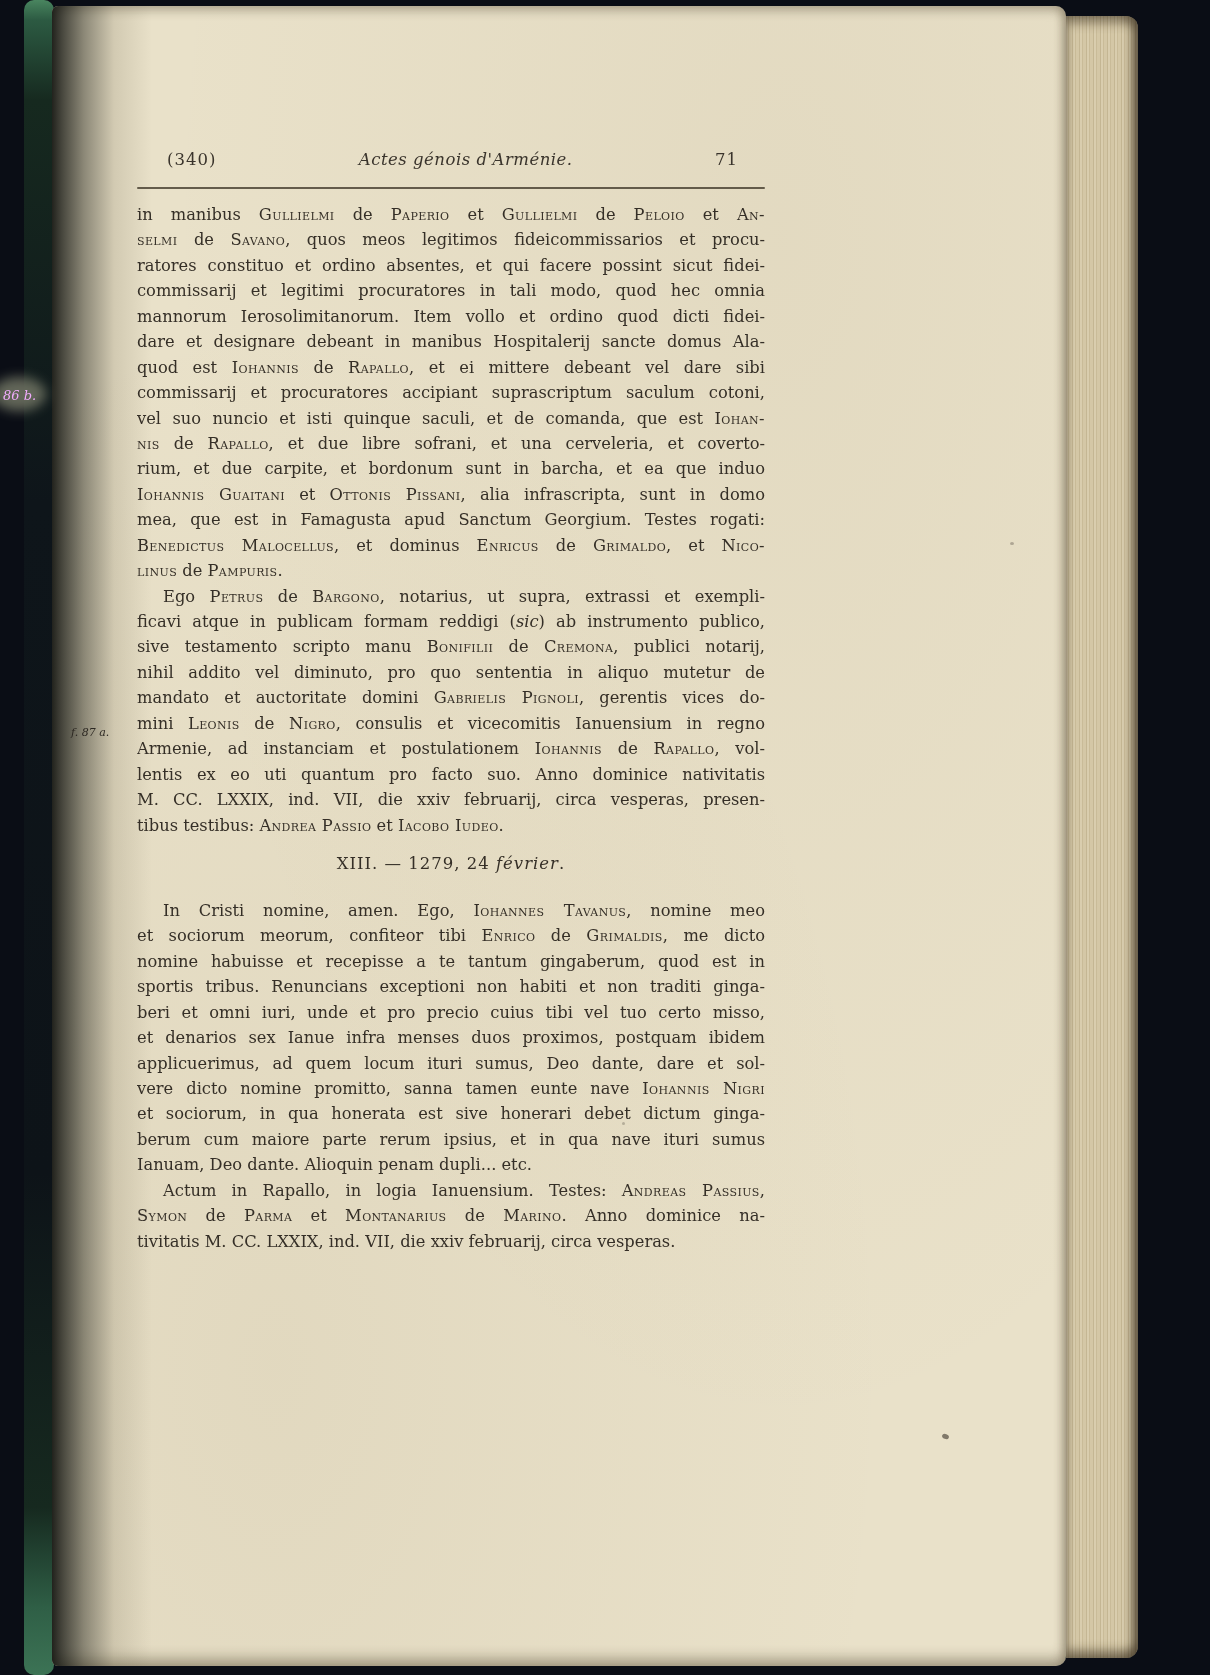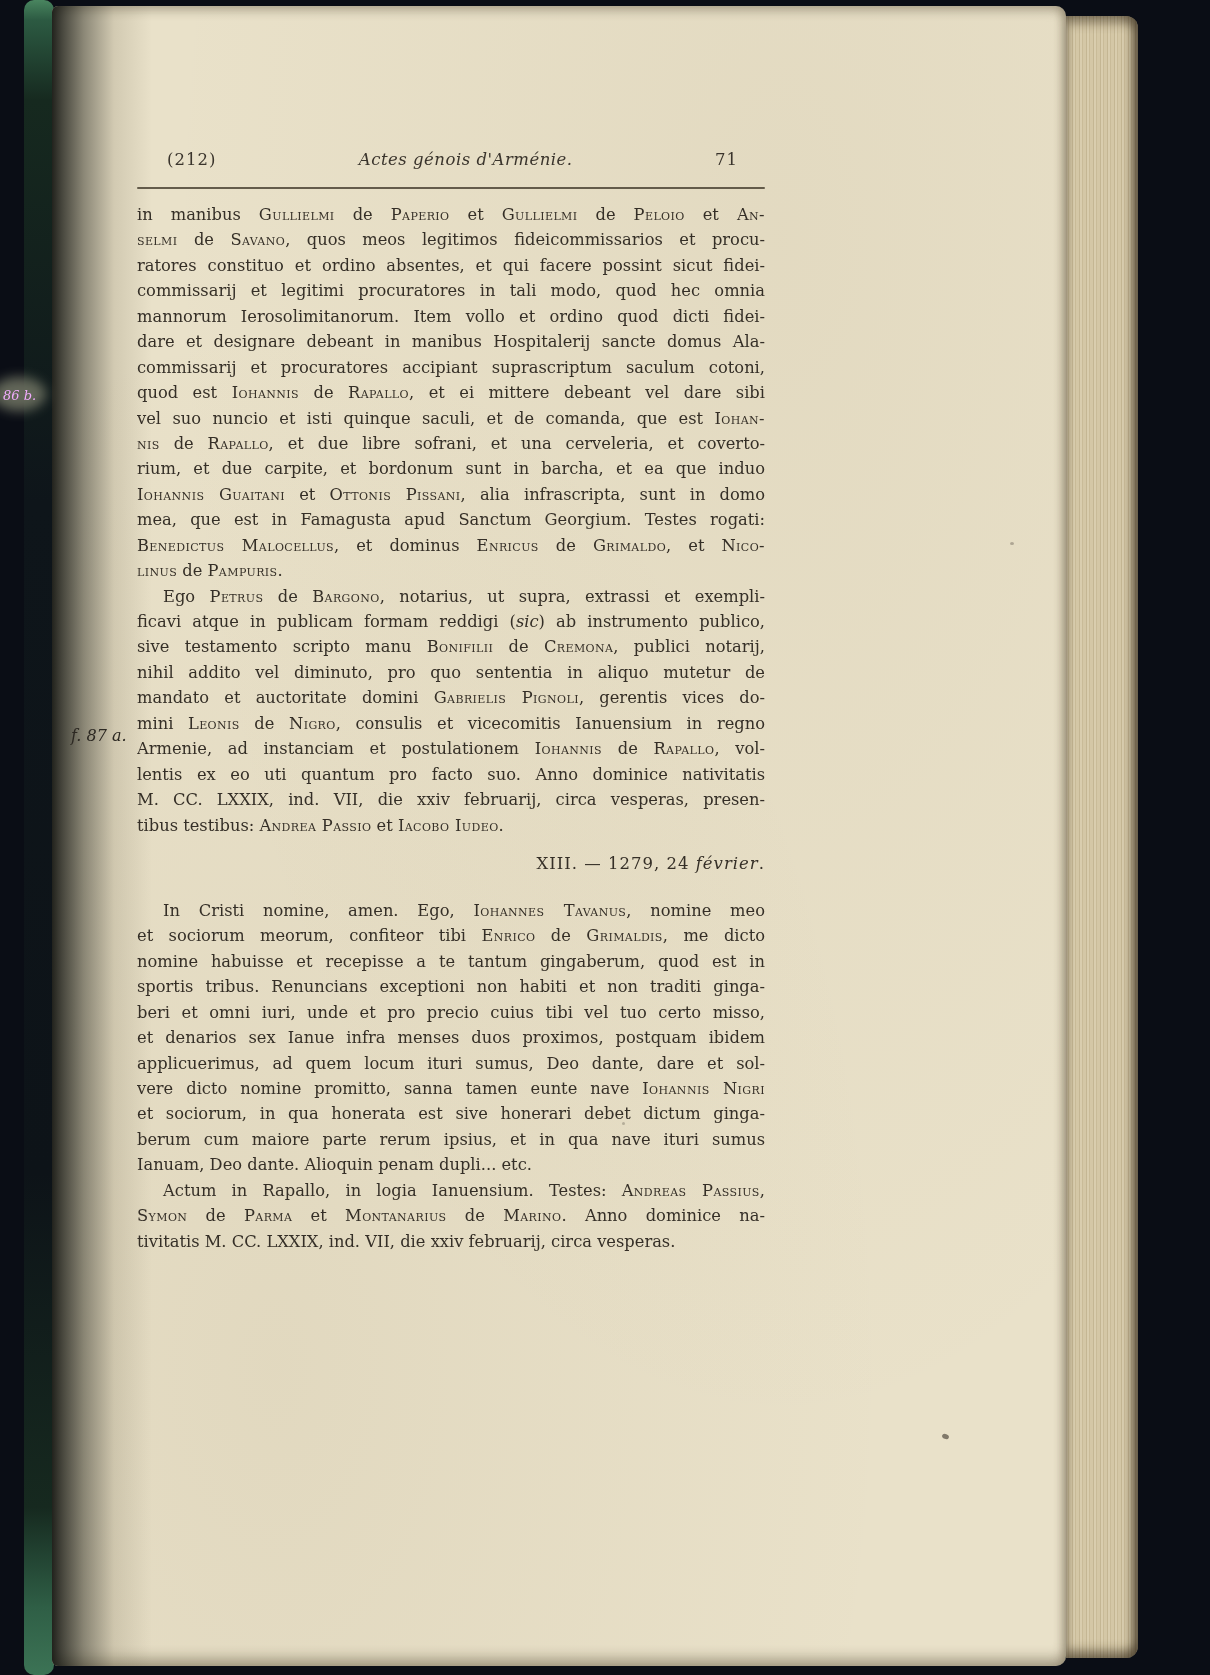--- a/index.html
+++ b/index.html
@@ -57,68 +57,68 @@
   
   .text-block {
     position:absolute; left:137px; top:202px; width:628px;
     font-size:16.3px; line-height:25.45px; color:#352f27;
   }
   .para { margin:0; }
   .line { text-align:justify; text-align-last:justify; height:25.45px; overflow:hidden; }
   .line.last { text-align-last:left; }
   .para.indent .line.first { text-indent:26px; }
   .heading {
-    text-align:right; margin:13px 0 21px; font-size:16.5px;
+    text-align:center; margin:13px 0 21px; font-size:16.5px;
     letter-spacing:1px; line-height:26px; color:#352f27;
   }
   .sc { font-variant:small-caps; letter-spacing:0.4px; }
   .it { font-style:italic; }
   
   .note-bg {
     position:absolute; left:-8px; top:377px; width:54px; height:34px;
     background:#6c7060; border-radius:50%; filter:blur(6px); opacity:0.9;
   }
   .note-86 { position:absolute; left:3px; top:388px; font-size:13px; font-style:italic; color:#f0abfc; }
-  .note-87 { position:absolute; left:71px; top:726px; font-size:16px; font-style:italic; color:#2c2822; }
+  .note-87 { position:absolute; left:71px; top:726px; font-size:11px; font-style:italic; color:#2c2822; }
   
   .speck { position:absolute; background:#5d554a; border-radius:50%; }
   .speck1 { left:942px; top:1434px; width:7px; height:5px; transform:rotate(20deg); opacity:0.75; }
   .speck2 { left:1010px; top:542px; width:4px; height:3px; opacity:0.4; }
   .speck3 { left:622px; top:1122px; width:3px; height:3px; opacity:0.35; }
 </style>
 </head>
 <body>
 
 <div class="photo">
   <div class="cover-edge"></div>
   <div class="page"></div>
   <div class="page-stack"></div>
   <div class="gutter-shadow"></div>
 
   <div class="note-bg"></div>
   <div class="note-86">86 b.</div>
   <div class="note-87">f. 87 a.</div>
 
   <div class="header-row">
-    <span class="h-left">(212)</span>
+    <span class="h-left">(340)</span>
     <span class="h-center">Actes génois d'Arménie.</span>
     <span class="h-right">71</span>
   </div>
   <div class="rule"></div>
 
   <div class="text-block">
       <div class="para">
         <div class="line first"><span>in manibus </span><span class="sc">Gullielmi</span><span> de </span><span class="sc">Paperio</span><span> et </span><span class="sc">Gullielmi</span><span> de </span><span class="sc">Peloio</span><span> et </span><span class="sc">An-</span></div>
         <div class="line"><span class="sc">selmi</span><span> de </span><span class="sc">Savano</span><span>, quos meos legitimos fideicommissarios et procu-</span></div>
         <div class="line"><span>ratores constituo et ordino absentes, et qui facere possint sicut fidei-</span></div>
         <div class="line"><span>commissarij et legitimi procuratores in tali modo, quod hec omnia</span></div>
         <div class="line"><span>mannorum Ierosolimitanorum. Item vollo et ordino quod dicti fidei-</span></div>
         <div class="line"><span>dare et designare debeant in manibus Hospitalerij sancte domus Ala-</span></div>
+        <div class="line"><span>quod est </span><span class="sc">Iohannis</span><span> de </span><span class="sc">Rapallo</span><span>, et ei mittere debeant vel dare sibi</span></div>
         <div class="line"><span>commissarij et procuratores accipiant suprascriptum saculum cotoni,</span></div>
-        <div class="line"><span>quod est </span><span class="sc">Iohannis</span><span> de </span><span class="sc">Rapallo</span><span>, et ei mittere debeant vel dare sibi</span></div>
         <div class="line"><span>vel suo nuncio et isti quinque saculi, et de comanda, que est </span><span class="sc">Iohan-</span></div>
         <div class="line"><span class="sc">nis</span><span> de </span><span class="sc">Rapallo</span><span>, et due libre sofrani, et una cerveleria, et coverto-</span></div>
         <div class="line"><span>rium, et due carpite, et bordonum sunt in barcha, et ea que induo</span></div>
         <div class="line"><span class="sc">Iohannis Guaitani</span><span> et </span><span class="sc">Ottonis Pissani</span><span>, alia infrascripta, sunt in domo</span></div>
         <div class="line"><span>mea, que est in Famagusta apud Sanctum Georgium. Testes rogati:</span></div>
         <div class="line"><span class="sc">Benedictus Malocellus</span><span>, et dominus </span><span class="sc">Enricus</span><span> de </span><span class="sc">Grimaldo</span><span>, et </span><span class="sc">Nico-</span></div>
         <div class="line last"><span class="sc">linus</span><span> de </span><span class="sc">Pampuris</span><span>.</span></div>
       </div>
       <div class="para indent">
         <div class="line first"><span>Ego </span><span class="sc">Petrus</span><span> de </span><span class="sc">Bargono</span><span>, notarius, ut supra, extrassi et exempli-</span></div>

